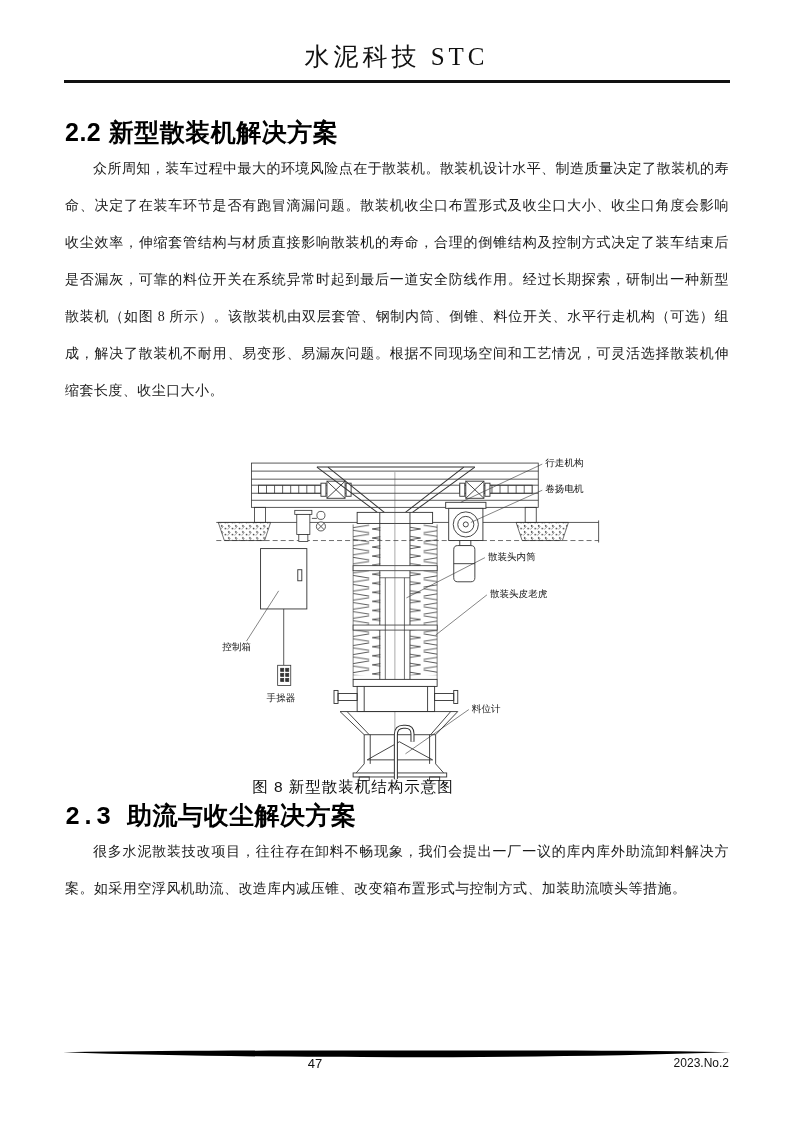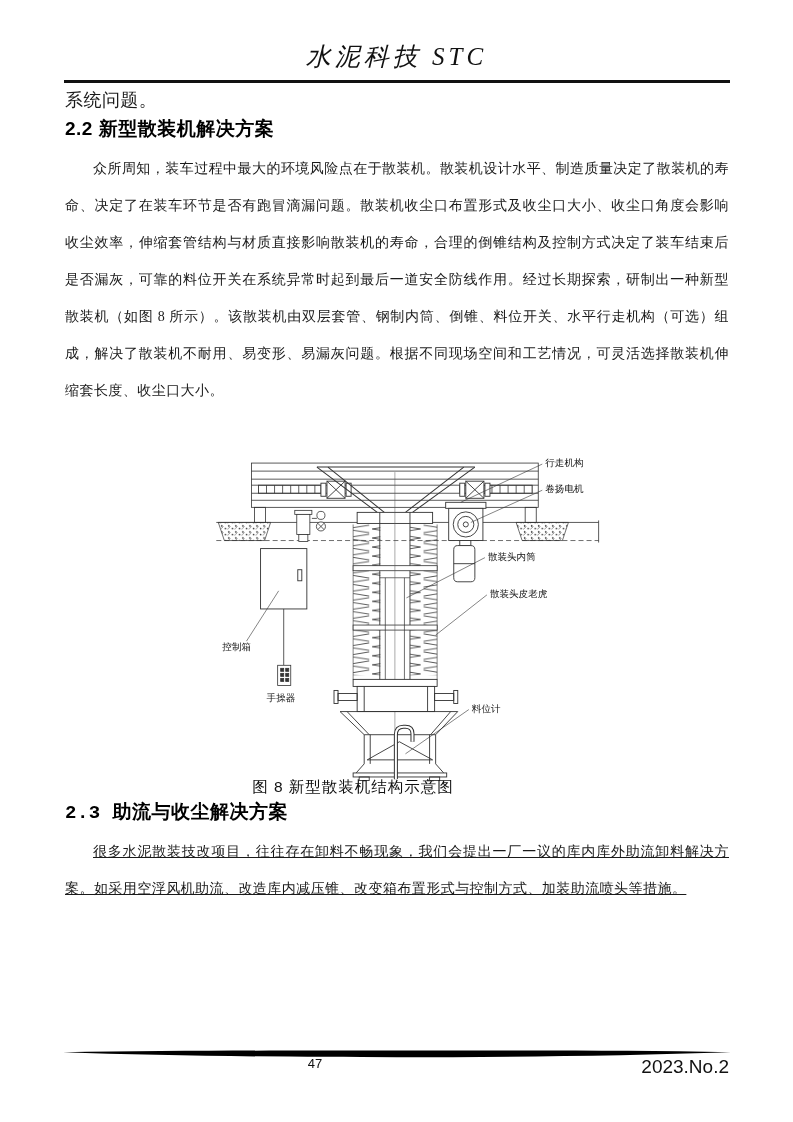--- a/index.html
+++ b/index.html
@@ -5,67 +5,66 @@
   html,body{margin:0;padding:0;background:#ffffff;}
   .page{
     position:relative;width:793px;height:1122px;margin:0 auto;
     background:#ffffff;color:#1a1a1a;overflow:hidden;
     font-family:"Liberation Serif","DejaVu Serif",serif;
   }
   .abs{position:absolute;}
   .journal-title{
     left:0;top:40px;width:793px;text-align:center;
     font-family:"Liberation Serif","DejaVu Serif",serif;
-    font-style:italic;font-size:25px;letter-spacing:4px;color:#111;
+    font-size:25px;letter-spacing:4px;color:#111;
   }
   .top-rule{left:64px;top:80px;width:666px;height:2.5px;background:#111;}
   .lead-text{left:65px;top:88px;width:664px;font-size:18px;letter-spacing:.45px;line-height:24px;}
   .sec-heading{
     left:65px;width:664px;
     font-family:"Liberation Sans","DejaVu Sans",sans-serif;
-    font-weight:bold;font-size:19px;letter-spacing:.5px;color:#000;
+    font-weight:bold;font-size:25px;letter-spacing:.5px;color:#000;
   }
   .h22{top:116px;}
   .h23{top:799px;font-family:Liberation Mono, monospace;}
   .body-para{
     left:65px;width:664px;font-size:14px;letter-spacing:.45px;
     line-height:37px;text-align:justify;text-indent:2em;color:#1a1a1a;
   }
   .p1{top:150px;}
-  .p2{top:833px;text-decoration:underline;}
+  .p2{top:833px;}
   .p3{top:944px;}
   .figure-wrap{left:205px;top:452px;width:420px;height:330px;}
   .fig-caption{
     left:0;top:777px;width:706px;text-align:center;
     font-family:"Liberation Sans","DejaVu Sans",sans-serif;
     font-size:15.5px;letter-spacing:1px;color:#111;
   }
   .footer-rule{left:63px;top:1045px;width:668px;height:10px;}
   .page-number{
     left:0;top:1056px;width:630px;text-align:center;
     font-family:"Liberation Sans","DejaVu Sans",sans-serif;font-size:13px;color:#111;
   }
   .issue-number{
     left:65px;top:1056px;width:664px;text-align:right;
-    font-family:"Liberation Sans","DejaVu Sans",sans-serif;font-size:19px;color:#111;
+    font-family:"Liberation Sans","DejaVu Sans",sans-serif;font-size:12px;color:#111;
   }
   svg text{
     font-family:"Liberation Sans","DejaVu Sans",sans-serif;
     font-size:9.5px;fill:#111;
   }
 </style>
 </head>
 <body>
 
 <div class="page">
 
   <div class="abs journal-title">水泥科技 STC</div>
   <div class="abs top-rule"></div>
 
-  <div class="abs lead-text">系统问题。</div>
 
   <div class="abs sec-heading h22">2.2 新型散装机解决方案</div>
   <div class="abs body-para p1">众所周知，装车过程中最大的环境风险点在于散装机。散装机设计水平、制造质量决定了散装机的寿命、决定了在装车环节是否有跑冒滴漏问题。散装机收尘口布置形式及收尘口大小、收尘口角度会影响收尘效率，伸缩套管结构与材质直接影响散装机的寿命，合理的倒锥结构及控制方式决定了装车结束后是否漏灰，可靠的料位开关在系统异常时起到最后一道安全防线作用。经过长期探索，研制出一种新型散装机（如图 8 所示）。该散装机由双层套管、钢制内筒、倒锥、料位开关、水平行走机构（可选）组成，解决了散装机不耐用、易变形、易漏灰问题。根据不同现场空间和工艺情况，可灵活选择散装机伸缩套长度、收尘口大小。</div>
 
   <div class="abs figure-wrap">
     <svg width="420" height="330" viewBox="0 0 415 328">
       <defs>
         <pattern id="belL" width="27" height="9" patternUnits="userSpaceOnUse">
           <path d="M27,0.8 L3,4.5 L27,8.2" fill="none" stroke="#333" stroke-width="0.8"></path>
         </pattern>

